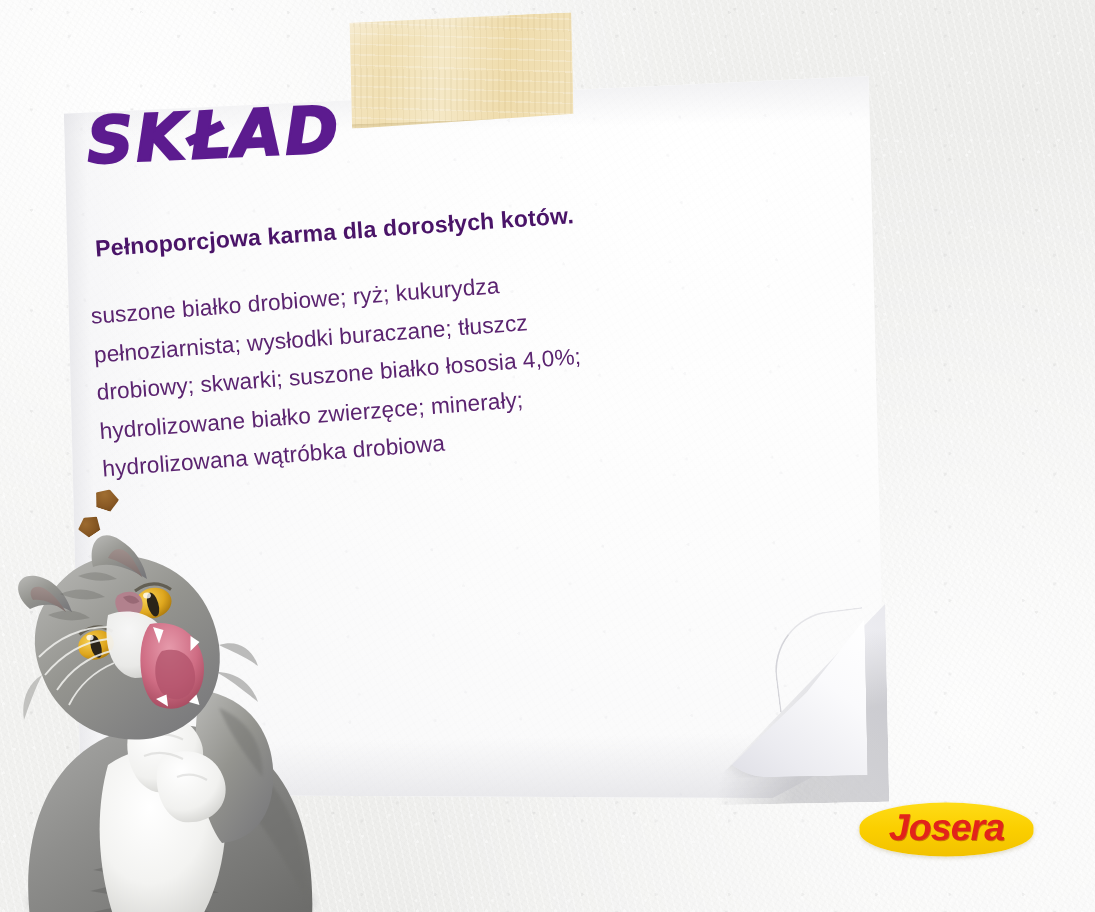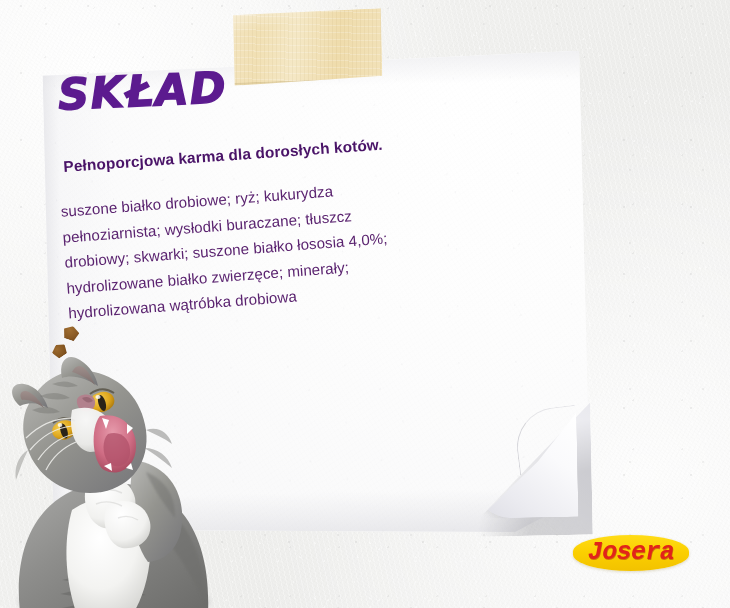--- a/index.html
+++ b/index.html
@@ -175,21 +175,21 @@
   }
   #logo-badge{
     position:absolute;inset:0;
     background:linear-gradient(180deg,#ffdc17 0%,#fbcf00 48%,#f2c200 100%);
     border-radius:50% / 46%;
     box-shadow:0 1px 3px rgba(120,95,0,.22);
   }
   #logo-text{
     position:absolute;inset:0;
     display:flex;align-items:center;justify-content:center;
-    font-family:Liberation Mono, monospace;
+    font-family:Liberation Sans, sans-serif;
     font-weight:bold;font-style:italic;
     font-size:25px;letter-spacing:-.6px;
     color:#e2231a;
     text-shadow:.5px .5px 0 rgba(150,20,12,.45);
     transform:translateY(-1px);
   }
 </style>
 </head>
 <body>
 

